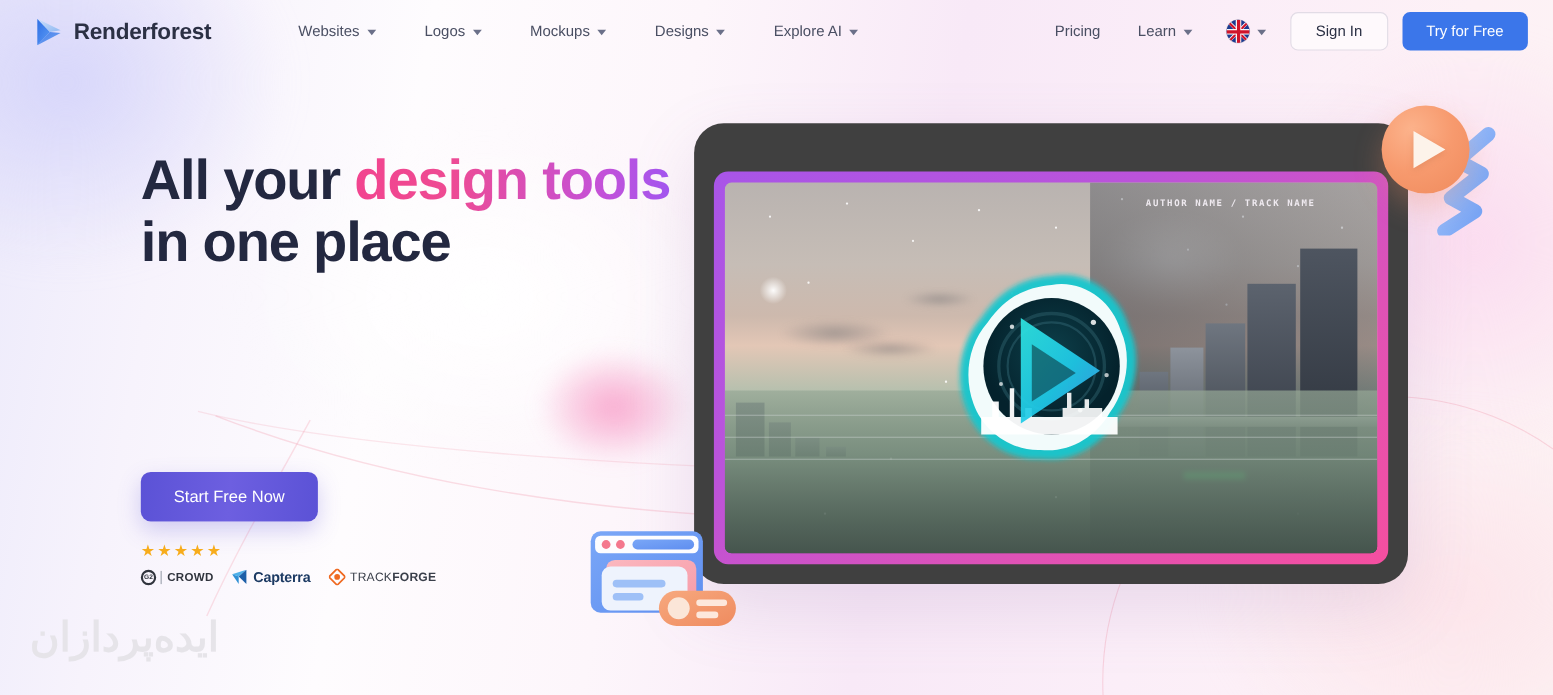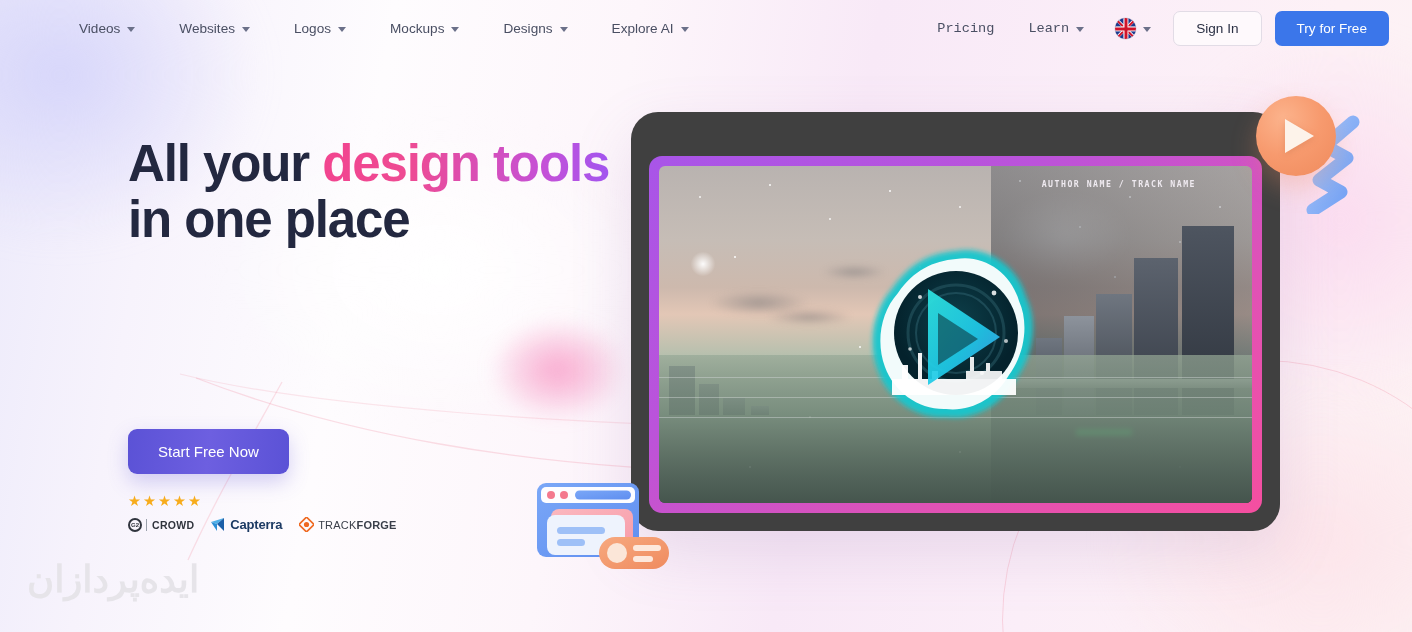--- a/index.html
+++ b/index.html
@@ -68,21 +68,21 @@
     display:flex; align-items:center; gap:7px;
     font-size:13.6px; color:#4a4f63; cursor:pointer;
     padding:0 22px; height:57px;
   }
   .caret{
     width:0; height:0; border-left:4.2px solid transparent;
     border-right:4.2px solid transparent; border-top:5px solid #6b7089;
     display:inline-block; position:relative; top:1px;
   }
   .right-zone{ margin-left:auto; display:flex; align-items:center; margin-right:23px; gap:0; }
-  .link-item{ font-size:13.6px; color:#4a4f63; cursor:pointer; padding:0 17px; display:flex; align-items:center; gap:7px; height:57px;font-family:Liberation Mono, monospace; }
+  .link-item{ font-size:13.6px; color:#4a4f63; cursor:pointer; padding:0 17px; display:flex; align-items:center; gap:7px; height:57px; }
   .lang{ display:flex; align-items:center; gap:7px; padding:0 14px; cursor:pointer; }
   .flag{
     width:21px; height:21px; border-radius:50%; position:relative; overflow:hidden;
     background:#1c3a8f; box-shadow:0 0 0 .5px rgba(0,0,0,.12);
   }
   .flag i{ position:absolute; display:block; }
   .fd1{ width:150%; height:3.4px; background:#fff; top:50%; left:-25%; transform:translateY(-50%) rotate(45deg); }
   .fd2{ width:150%; height:3.4px; background:#fff; top:50%; left:-25%; transform:translateY(-50%) rotate(-45deg); }
   .fd3{ width:150%; height:1.9px; background:#cf142b; top:50%; left:-25%; transform:translateY(-50%) rotate(45deg); }
   .fd4{ width:150%; height:1.9px; background:#cf142b; top:50%; left:-25%; transform:translateY(-50%) rotate(-45deg); }
@@ -231,26 +231,40 @@
 <div class="blob blob-pink-center"></div>
 
 <svg class="arcs" width="1412" height="632">
   <path d="M 196 378 C 330 430 520 470 760 472" fill="none" stroke="rgba(243,150,170,.30)" stroke-width="1.3"></path>
   <path d="M 282 382 C 250 440 215 500 188 560" fill="none" stroke="rgba(243,150,170,.28)" stroke-width="1.3"></path>
   <path d="M 180 374 C 300 404 560 428 900 430" fill="none" stroke="rgba(243,150,170,.22)" stroke-width="1.2"></path>
 </svg>
 <div class="ring-right"></div>
 
 <header class="header">
+  <div class="logo">
+    <svg class="logo-mark" viewBox="0 0 28 29">
+      <defs>
+        <linearGradient id="lg1" x1="0" y1="0" x2="1" y2="1">
+          <stop offset="0" stop-color="#2f6fe4"></stop>
+            <stop offset="1" stop-color="#5b9bf5"></stop>
+        </linearGradient>
+        <linearGradient id="lg2" x1="0" y1="0" x2="1" y2="1">
+          <stop offset="0" stop-color="#cfe2fb"></stop>
+            <stop offset="1" stop-color="#8fb8f2"></stop>
+        </linearGradient>
+      </defs>
+      <path d="M3 2 L3 27 L15 14.5 Z" fill="url(#lg1)"></path>
+      <path d="M3 2 L25 13 L15 14.5 Z" fill="url(#lg2)"></path>
+      <path d="M3 27 L25 15.5 L15 14.5 Z" fill="url(#lg1)" opacity=".85"></path>
+    </svg>
+    <span class="logo-text">Renderforest</span>
+  </div>
 
   <nav class="nav">
-    <div class="nav-item">
-      <span>Videos</span>
-      <i class="caret"></i>
-    </div>
     <div class="nav-item">
       <span>Websites</span>
       <i class="caret"></i>
     </div>
     <div class="nav-item">
       <span>Logos</span>
       <i class="caret"></i>
     </div>
     <div class="nav-item">
       <span>Mockups</span>

